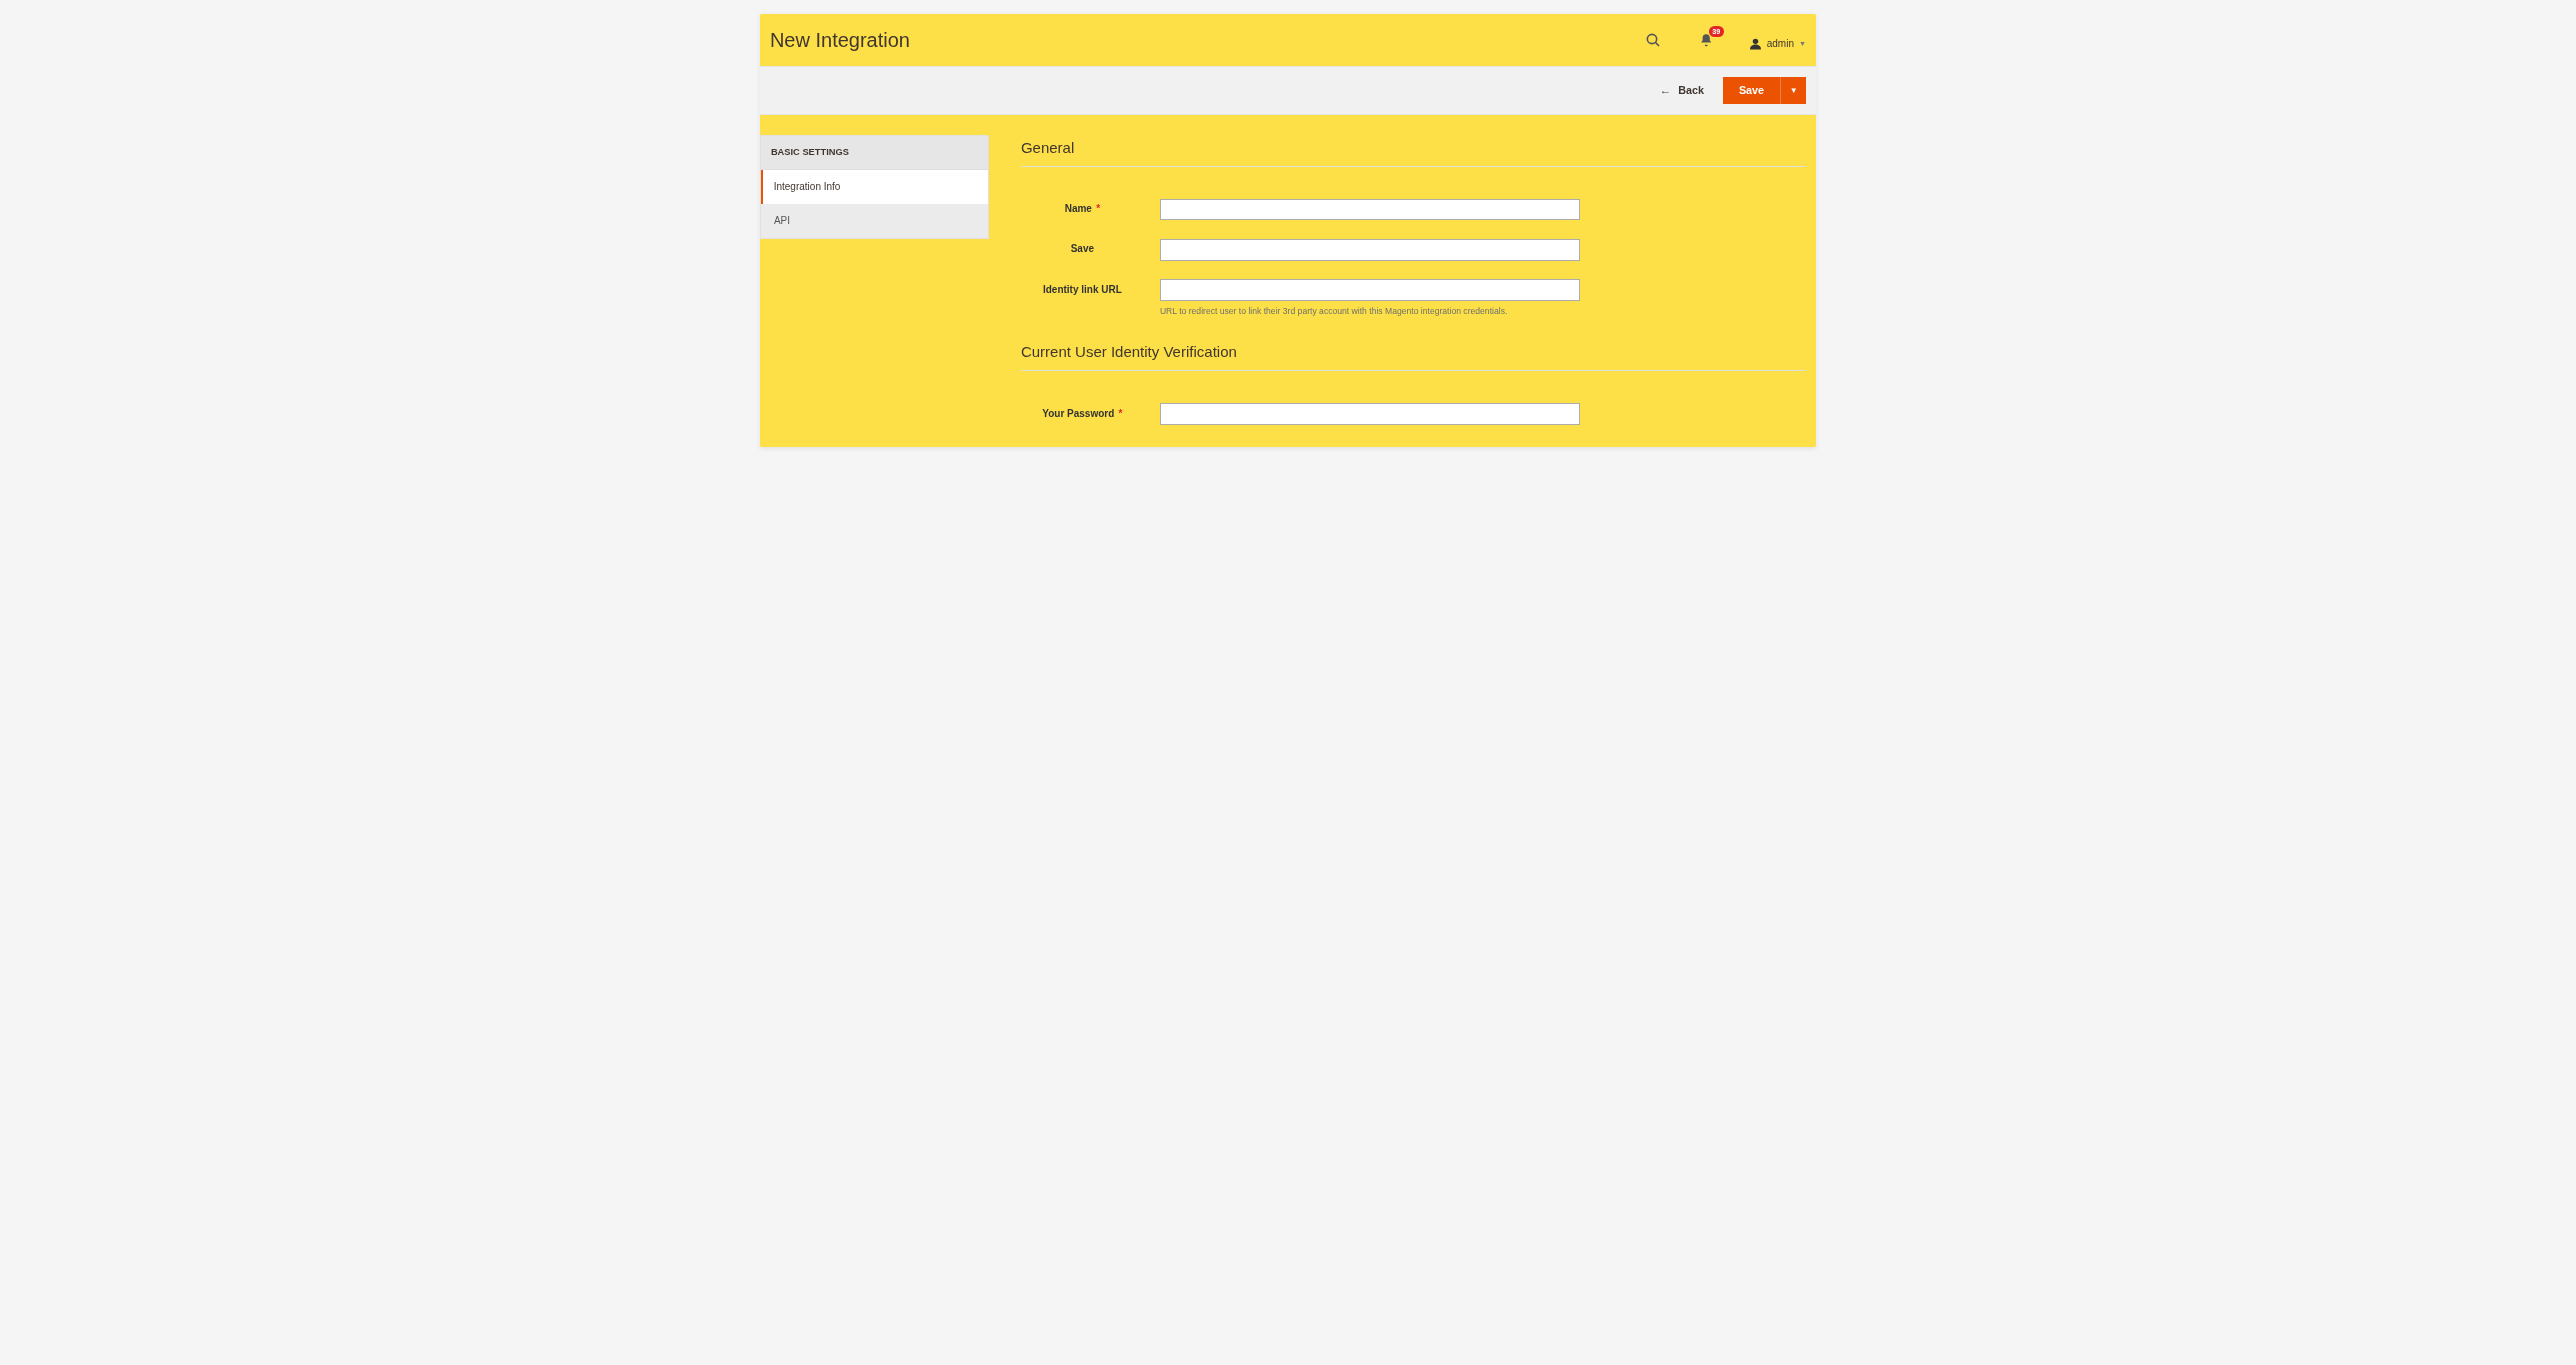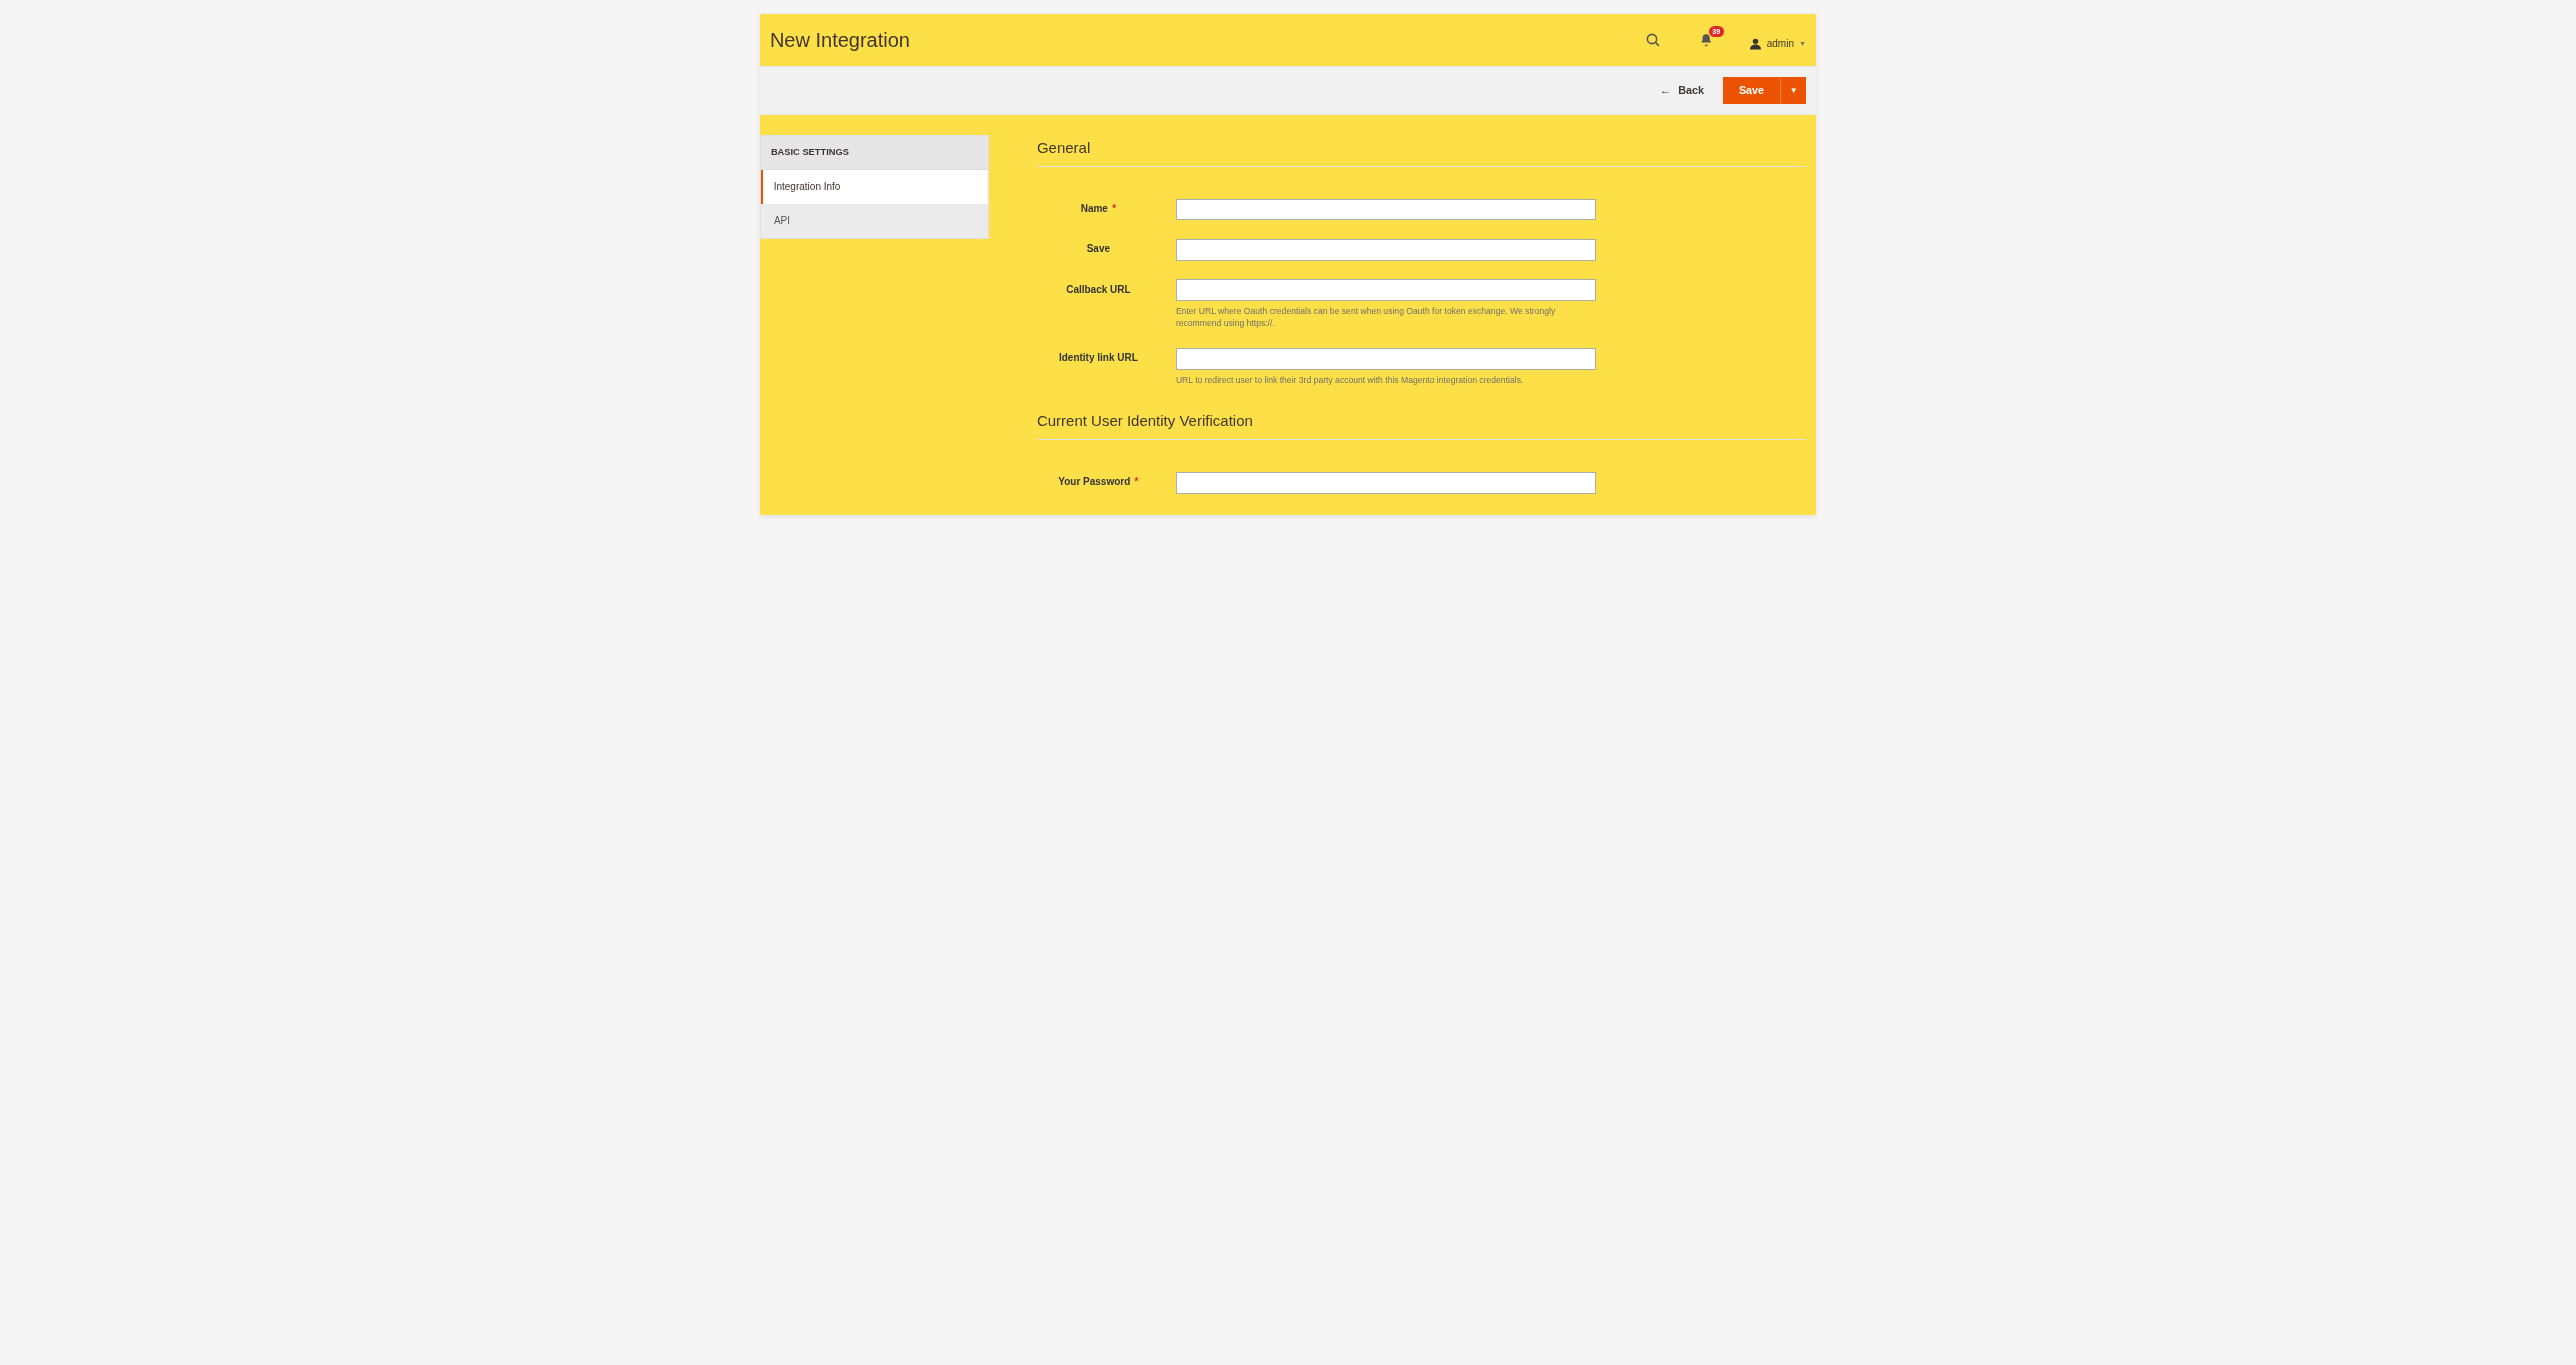--- a/index.html
+++ b/index.html
@@ -79,21 +79,21 @@
   padding: 7.2px 16px;
   cursor: pointer;
 }
 .save-caret {
   background: #eb5202;
   border: none; border-left: 0.7px solid rgba(255,255,255,0.25);
   color: #fff; width: 26px; cursor: pointer;
   display: flex; align-items: center; justify-content: center;
 }
 .body {
-  display: flex; gap: 48px;
+  display: flex; gap: 32px;
   padding: 20px 10px 21.6px 0;
 }
 .sidebar {
   width: 229px; flex-shrink: 0;
   background: #ebebeb;
   border: 0.7px solid #e0e0e0;
   align-self: flex-start;
 }
 .sidebar-title {
   padding: 11.5px 10px;
@@ -232,29 +232,20 @@
           <div class="field">
             <label class="label req">Name</label>
             <div class="control"><input class="input" type="text" value="" style=""></div>
           </div>
 
           <div class="field">
             <label class="label">Save</label>
             <div class="control"><input class="input" type="text" value="" style=""></div>
           </div>
 
-          <div class="field-wrap">
-            <div class="field with-note">
-              <label class="label">Callback URL</label>
-              <div class="control"><input class="input" type="text" value="" style=""></div>
-            </div>
-            <div class="note-row">
-                <div class="note">Enter URL where Oauth credentials can be sent when using Oauth for token exchange. We strongly recommend using https://.</div>
-              </div>
-          </div>
 
           <div class="field-wrap" style="margin-bottom:0;">
             <div class="field with-note">
               <label class="label">Identity link URL</label>
               <div class="control"><input class="input" type="text" value="" style=""></div>
             </div>
             <div class="note-row" style="margin-bottom:0;">
                 <div class="note">URL to redirect user to link their 3rd party account with this Magento integration credentials.</div>
               </div>
           </div>

